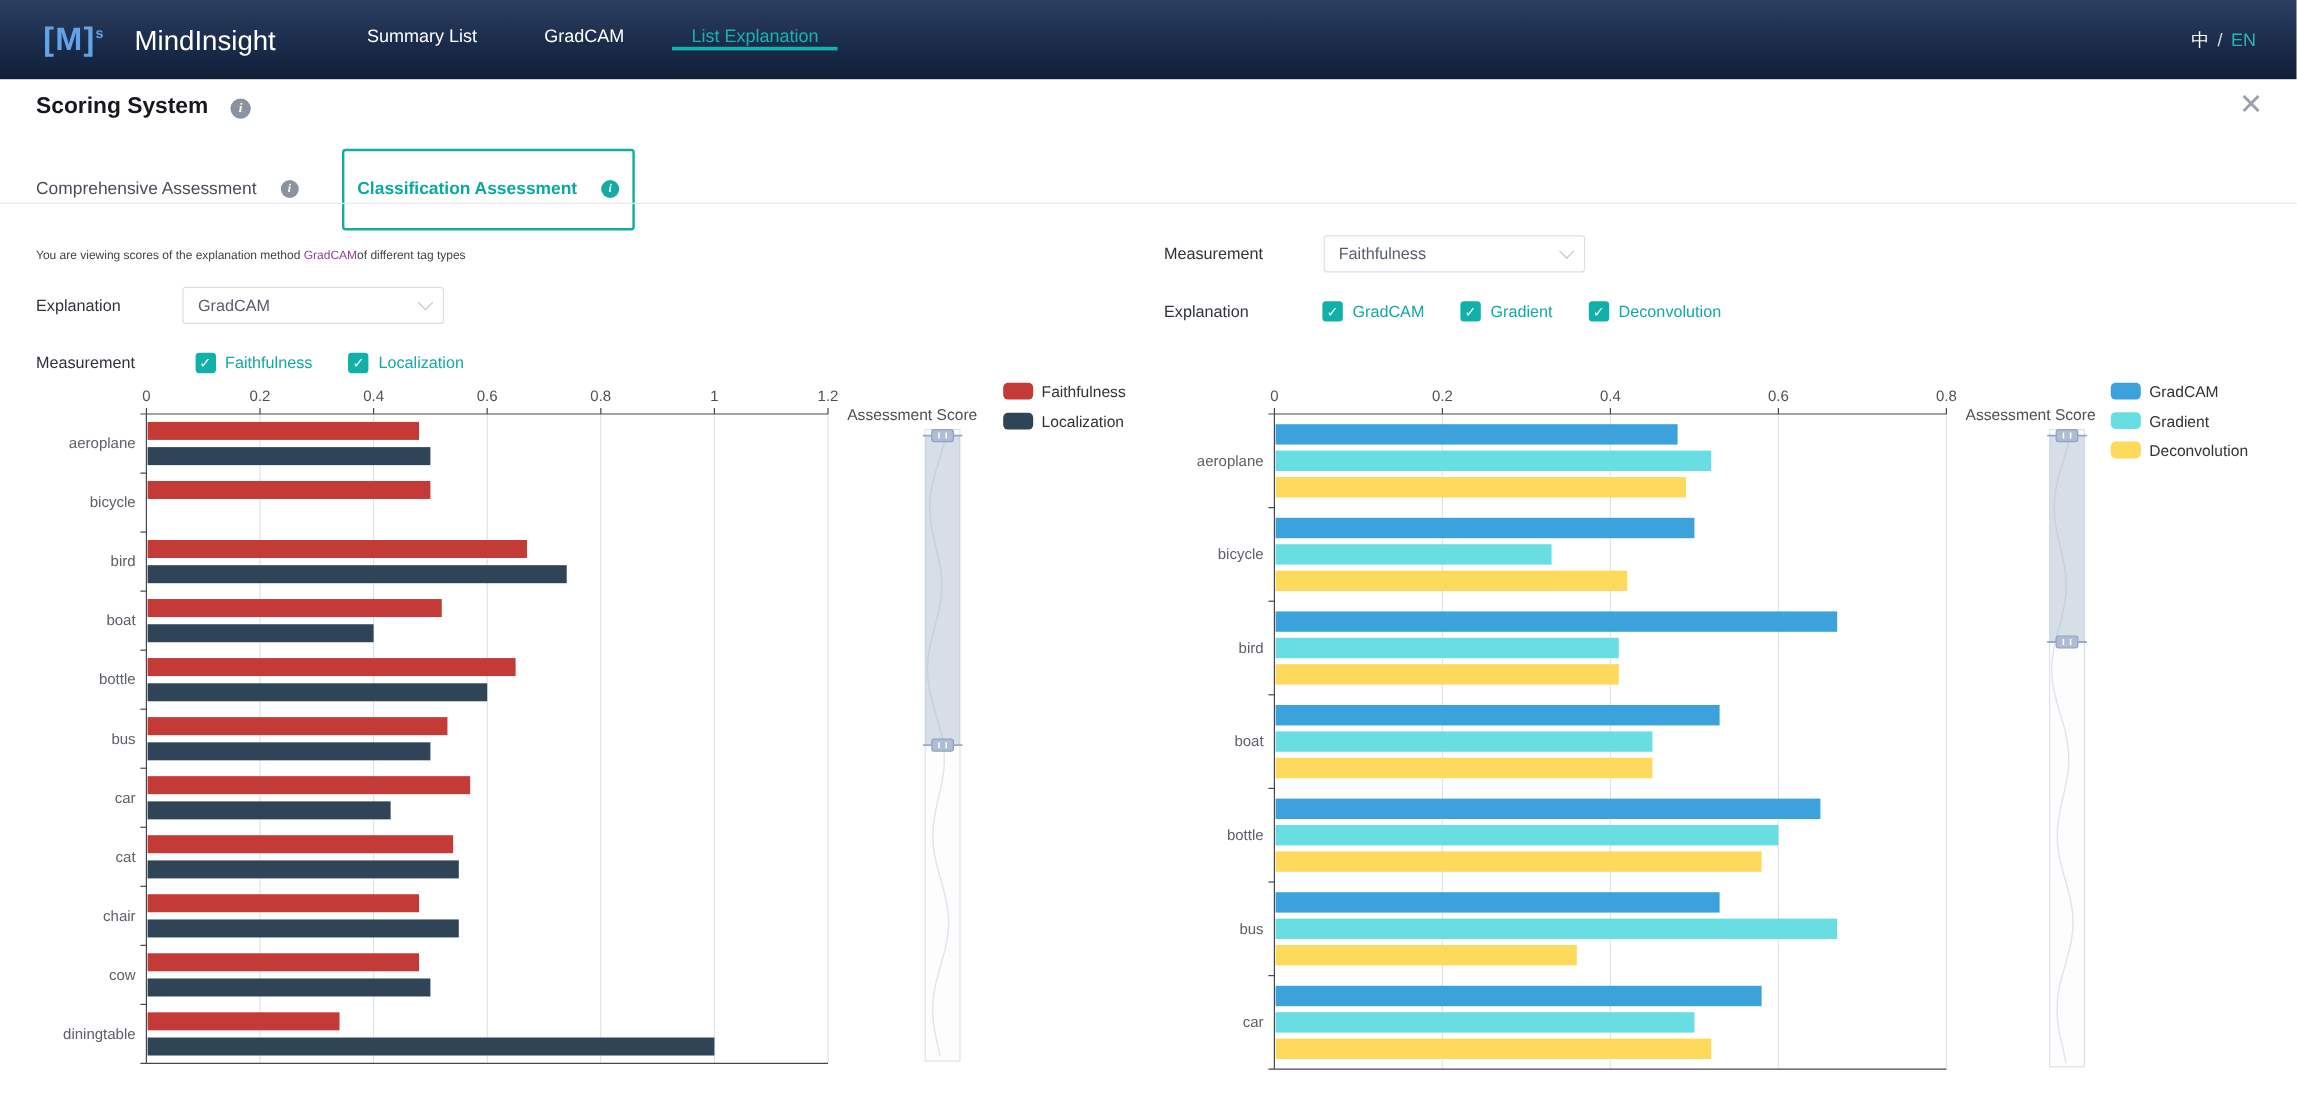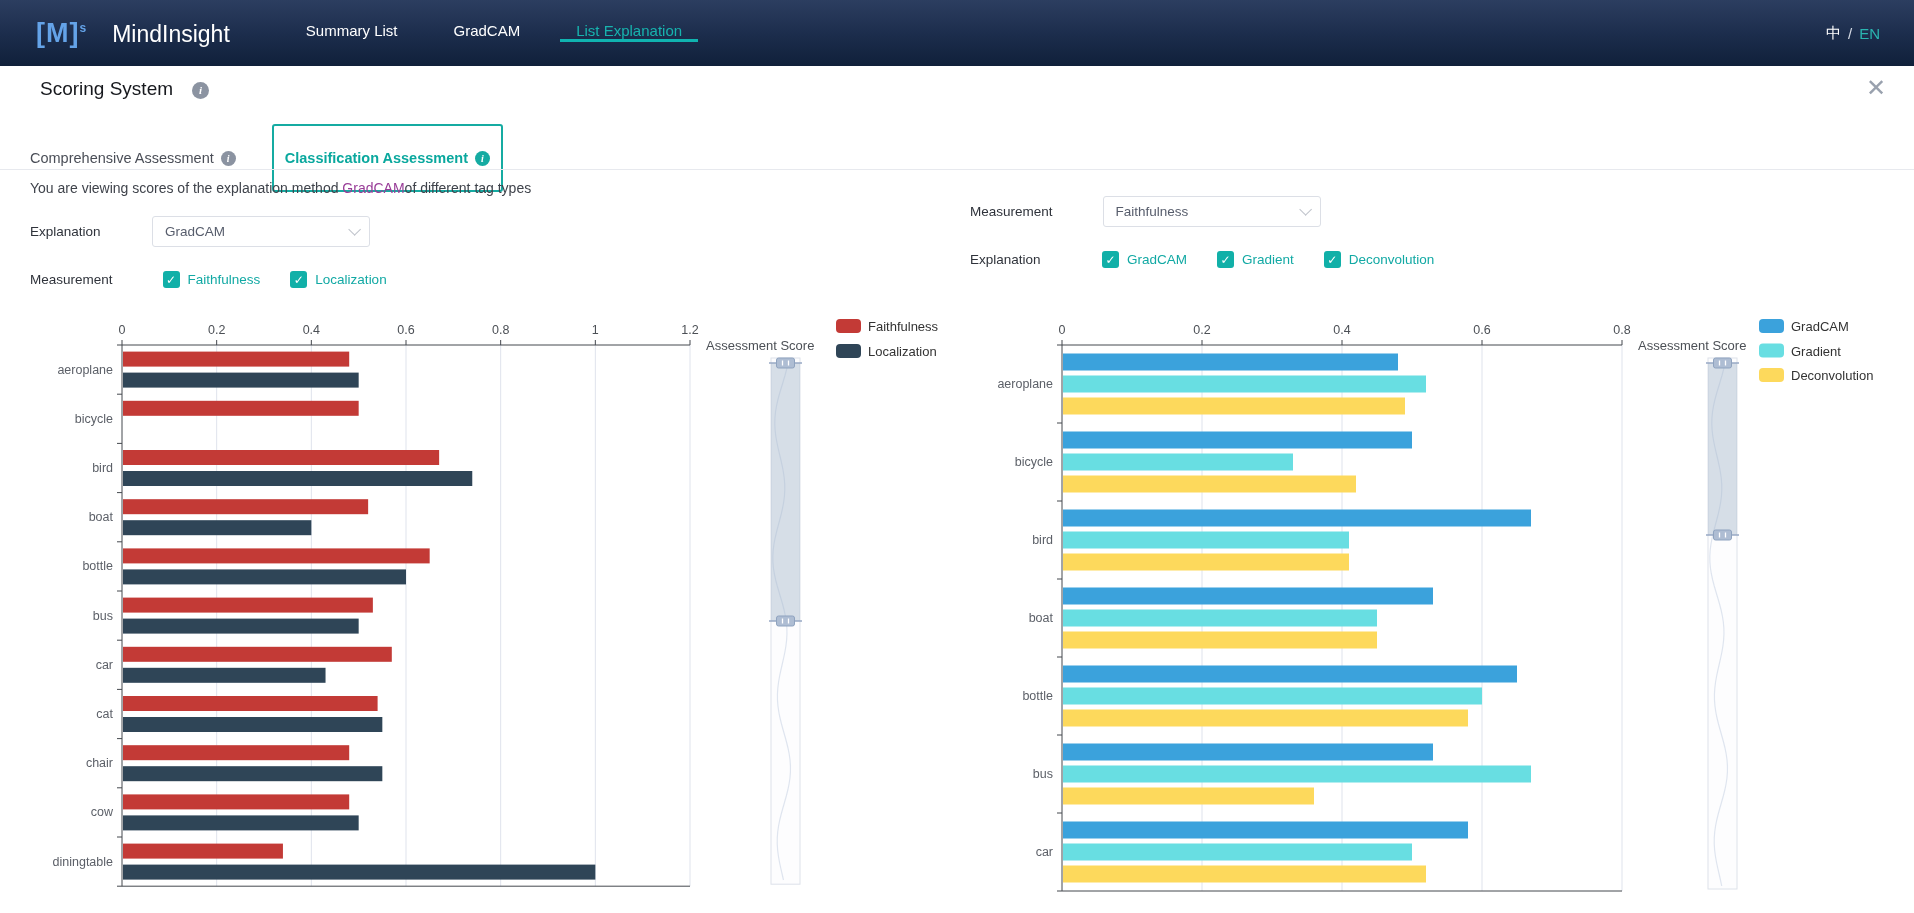--- a/index.html
+++ b/index.html
@@ -21,43 +21,43 @@
   .nav-tab.active { color:#17b3ae; }
   .nav-tab.active::after { content:""; position:absolute; left:0; right:0; bottom:5px;
     height:3px; background:#10b3b0; }
   .lang { position:absolute; right:34px; top:0; height:66px; display:flex; align-items:center;
     font-size:15px; color:#fff; gap:7px; }
   .lang .en { color:#2ab5b0; cursor:pointer; }
   .lang .zh { cursor:pointer; }
   .lang .sep { color:#d8dde6; }
 
   
-  .page-title { position:absolute; left:30px; top:78px; font-size:19px; font-weight:normal; color:#16181d;margin-left:10px; }
+  .page-title { position:absolute; left:30px; top:78px; font-size:19px; font-weight:bold; color:#16181d; }
   .info { display:inline-block; width:17px; height:17px; border-radius:50%; background:#8b93a1;
     color:#fff; font-size:11px; font-style:italic; font-weight:bold; text-align:center;
     line-height:17px; vertical-align:middle; cursor:pointer; font-family:"Liberation Serif",serif; }
   .title-info { position:absolute; left:192px; top:82px; }
   .close-btn { position:absolute; right:28px; top:76px; font-size:24px; color:#99a1ae;
     cursor:pointer; line-height:24px; }
 
   
   .assess-tabs { position:absolute; left:30px; top:124px; display:flex; align-items:center; }
-  .assess-tab { font-size:14.5px; color:#4a4e57; cursor:pointer; display:flex; align-items:center; gap:7px; }
+  .assess-tab { font-size:14.5px; color:#4a4e57; cursor:pointer; display:flex; gap:20px; }
   .assess-tab .info { width:15px; height:15px; line-height:15px; font-size:10px; }
   .assess-tab.active { color:#0aa89e; font-weight:bold; border:2px solid #15aba2; border-radius:3px;
     padding:24px 11px; margin-left:36px; }
   .assess-tab.active .info { background:#15aba2; }
   .tab-divider { position:absolute; left:0px; top:169px; width:1914px; height:1px; background:#e7e9ee; }
 
   
   .panel { position:absolute; top:176px; }
   .panel.left  { left:30px;  width:920px; }
   .panel.right { left:970px; width:930px; }
   .panel h2 { font-size:15.5px; font-weight:bold; color:#16181d; margin-top:4px; }
-  .panel .note { font-size:14px; color:#3f434b; margin-top:4px; }
+  .panel .note { font-size:10px; color:#3f434b; margin-top:32px; }
   .panel .note .method { color:#993d98; }
   .row { display:flex; align-items:center;gap:36px; }
   .row.select-row { margin-top:20px; }
   .row.check-row { margin-top:24px; }
   .lbl { font-size:13.5px; color:#2f333b; margin-right:14px; }
   .panel.left  .lbl { min-width:72px; }
   .panel.right .lbl { min-width:82px; }
   .select { width:218px; height:31px; border:1px solid #dcdfe6; border-radius:3px; background:#fff;
     display:flex; align-items:center; justify-content:space-between; padding:0 12px; cursor:pointer; }
   .sel-val { font-size:13.5px; color:#575d6c; }

